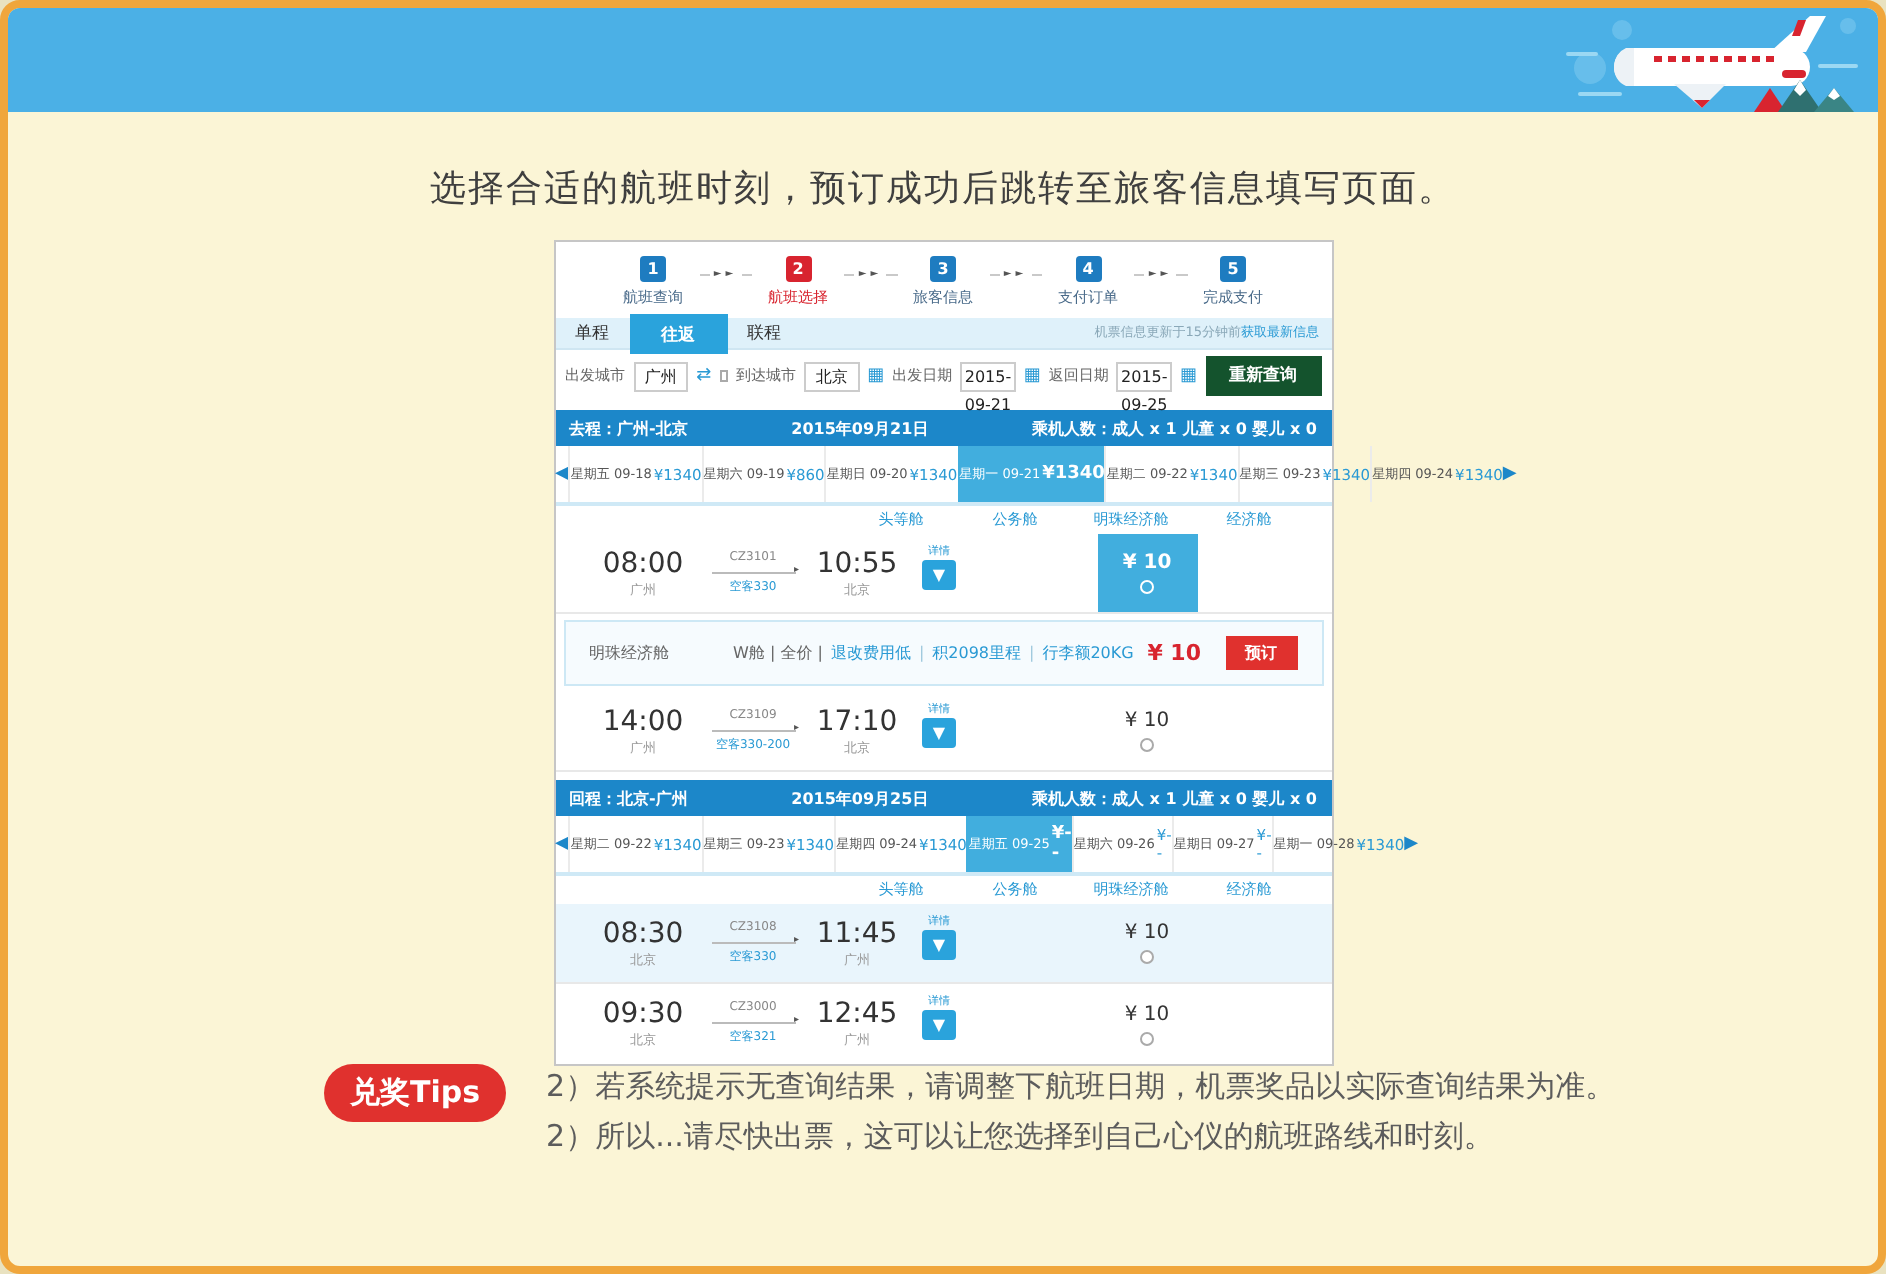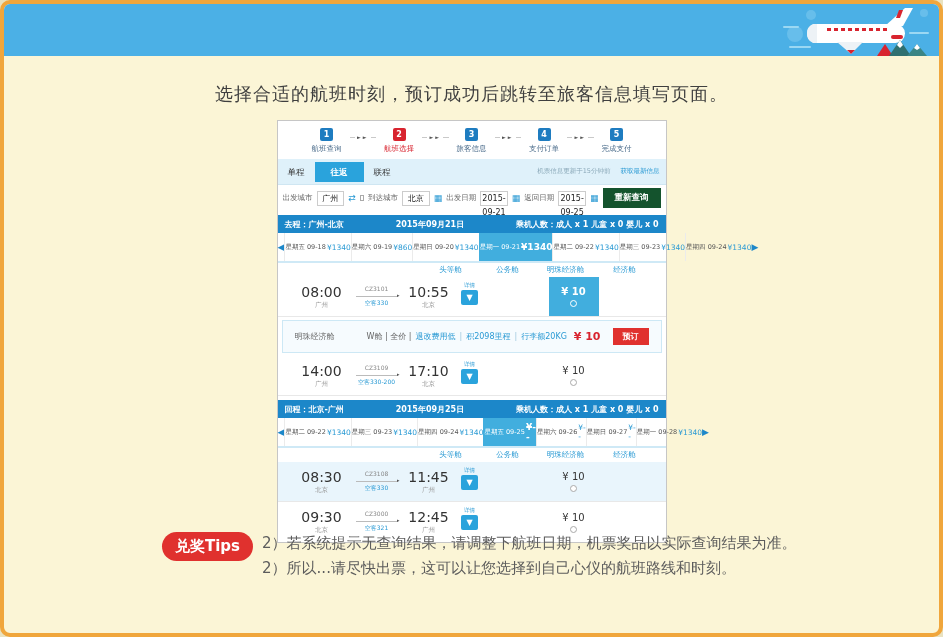--- a/index.html
+++ b/index.html
@@ -22,24 +22,24 @@
   .step { width:46px; display:flex; flex-direction:column; align-items:center; flex-shrink:0; }
   .stepnum { width:13px; height:13px; background:#1E7CC0; color:#fff; font-size:8px; font-weight:bold; line-height:13px; text-align:center; border-radius:2px; }
   .step.active .stepnum { background:#D8242F; }
   .steplab { margin-top:3px; font-size:7.5px; color:#4a6b8a; white-space:nowrap; }
   .step.active .steplab { color:#D8242F; }
   .conn { flex:1; display:flex; align-items:center; margin-top:6px; }
   .conn .ln { flex:1; height:1px; background:#c9c9c9; }
   .conn .ar { font-size:5px; color:#555; letter-spacing:2px; padding:0 2px; }
 
   
-  .tabbar { display:flex; align-items:center; height:26px; background:#DFF1FA; border-bottom:1px solid #cfe6f2; }
+  .tabbar { display:flex; align-items:center; height:16px; background:#DFF1FA; border-bottom:1px solid #cfe6f2; }
   .tab { padding:0 10px; font-size:8.5px; color:#333; line-height:20px; }
   .tab.active { background:#2AA3DC; color:#fff; font-weight:bold; padding:0 16px;font-family:Liberation Serif, serif; }
-  .tab-note { margin-left:auto; font-size:6.5px; color:#8aa8b8; padding-right:10px; }
+  .tab-note { margin-left:auto; font-size:6.5px; color:#8aa8b8; padding-right:0; }
   .tab-link { font-size:6.5px; color:#2A9AD4; padding-right:6px; }
 
   
   .searchrow { display:flex; align-items:center; height:26px; padding:0 5px; gap:4px; }
   .slabel { font-size:7.5px; color:#666; white-space:nowrap; }
   .sbox { width:46px; height:15px; border:1px solid #ccc; font-size:8px; color:#222; text-align:center; line-height:14px; }
   .swap-ic { color:#2A9AD4; font-size:9px; }
   .chk { width:6px; height:6px; border:1px solid #aaa; background:#fff; }
   .cal-ic { color:#2A9AD4; font-size:9px; line-height:9px; }
   .sbtn { margin-left:auto; background:#14532d; color:#fff; font-size:8.5px; font-weight:bold; padding:4px 12px; border:none; white-space:nowrap; }
@@ -87,21 +87,21 @@
   
   .farerow { display:flex; align-items:center; height:33px; margin:3px 4px; background:#F6FBFE; border:1px solid #CDE8F5; font-size:8px; padding:0 12px; gap:4px; }
   .fr-cabin { color:#666; margin-right:28px; }
   .fr-plain { color:#666; }
   .fr-link { color:#2A9AD4; }
   .fr-sep { color:#9fc9de; }
   .fr-price { margin-left:auto; color:#D8242F; font-size:11px; font-weight:bold; }
   .fr-book { background:#E0312E; color:#fff; font-size:8px; font-weight:bold; padding:3px 10px; border:none; margin-left:8px; }
 
   
-  .tips { position:absolute; left:158px; top:527px; display:flex; align-items:flex-start; gap:9px; }
+  .tips { position:absolute; left:158px; top:527px; display:flex; align-items:flex-start; gap:20px; }
   .tips-badge { background:#E0312E; color:#fff; font-size:15px; font-weight:bold; padding:5px 13px; border-radius:16px; white-space:nowrap; margin-top:1px; }
   .tips-body { width:625px; font-size:15px; color:#5c5c5c; line-height:25px; }
   .tips-body p { margin:0; }
 </style>
 </head>
 <body>
 
 <div class="frame">
 
   <div class="hdr">

